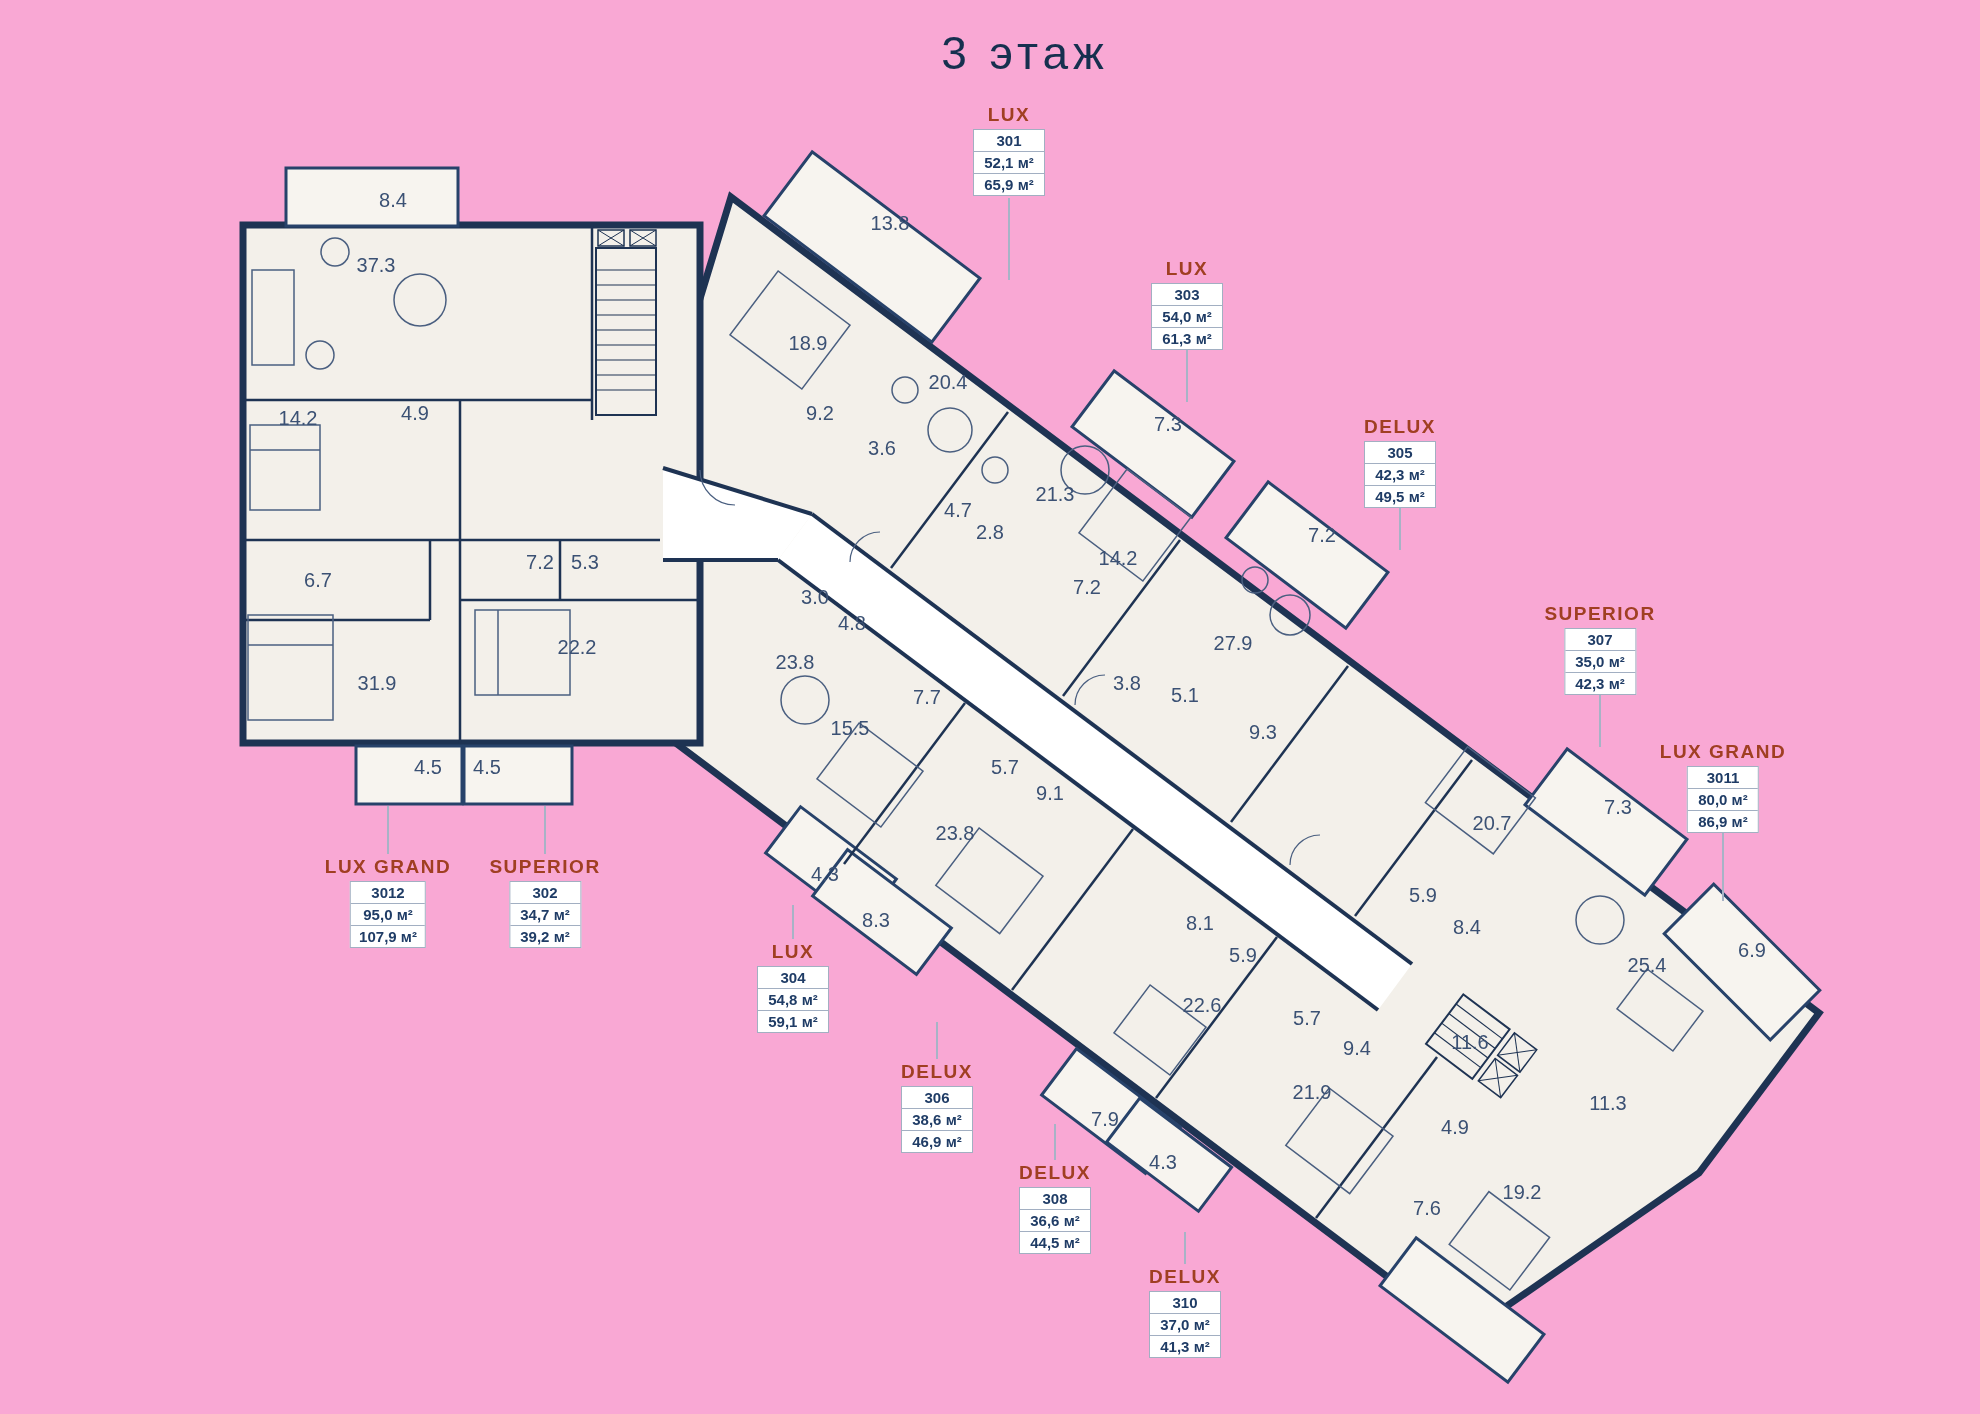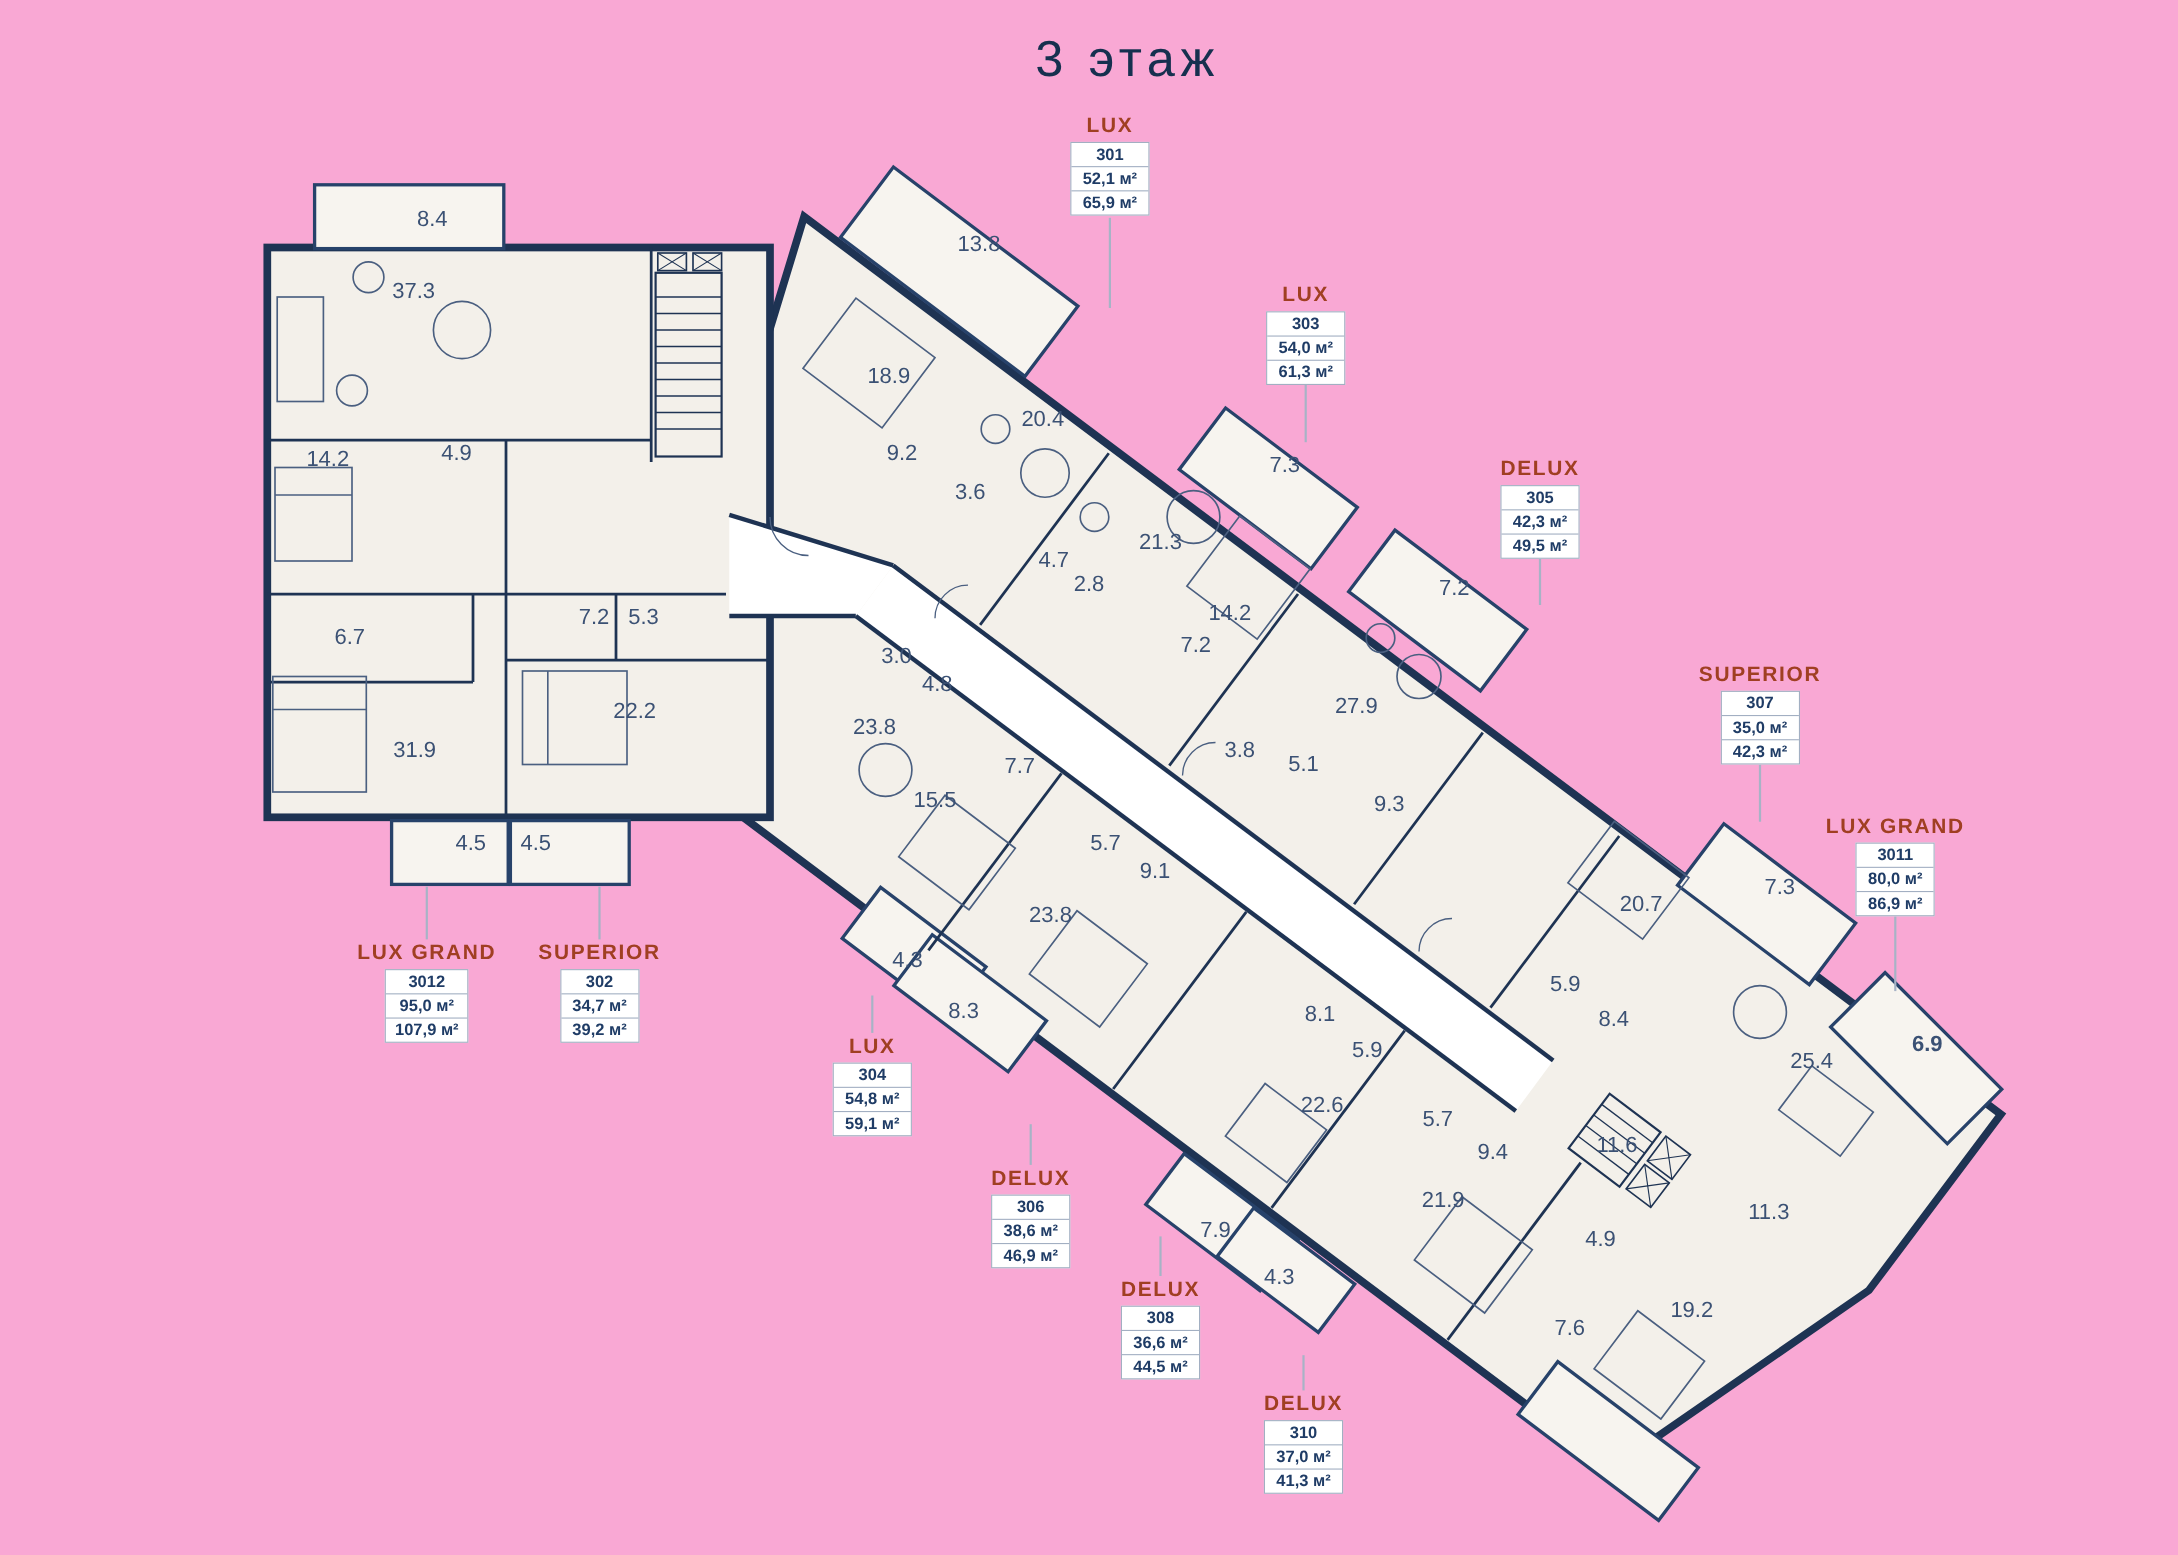--- a/index.html
+++ b/index.html
@@ -276,21 +276,21 @@
   <div class="rm" style="left:1127px;top:635px;margin-top:48px;">3.8</div>
   <div class="rm" style="left:1322px;top:535px;">7.2</div>
   <div class="rm" style="left:1233px;top:643px;">27.9</div>
   <div class="rm" style="left:1185px;top:695px;">5.1</div>
   <div class="rm" style="left:1225px;top:732px;margin-left:38px;">9.3</div>
   <div class="rm" style="left:1618px;top:807px;">7.3</div>
   <div class="rm" style="left:1492px;top:823px;">20.7</div>
   <div class="rm" style="left:1423px;top:895px;">5.9</div>
   <div class="rm" style="left:1467px;top:927px;">8.4</div>
   <div class="rm" style="left:1647px;top:965px;">25.4</div>
-  <div class="rm" style="left:1752px;top:950px;font-weight:bold;">6.9</div>
+  <div class="rm" style="left:1752px;top:950px;">6.9</div>
   <div class="rm" style="left:1470px;top:1042px;">11.6</div>
   <div class="rm" style="left:815px;top:597px;">3.0</div>
   <div class="rm" style="left:852px;top:623px;">4.8</div>
   <div class="rm" style="left:795px;top:662px;">23.8</div>
   <div class="rm" style="left:927px;top:697px;">7.7</div>
   <div class="rm" style="left:850px;top:728px;">15.5</div>
   <div class="rm" style="left:825px;top:874px;">4.3</div>
   <div class="rm" style="left:876px;top:920px;">8.3</div>
   <div class="rm" style="left:1005px;top:767px;">5.7</div>
   <div class="rm" style="left:1050px;top:793px;">9.1</div>
@@ -298,16 +298,16 @@
   <div class="rm" style="left:1105px;top:1119px;">7.9</div>
   <div class="rm" style="left:1163px;top:1162px;">4.3</div>
   <div class="rm" style="left:1200px;top:923px;">8.1</div>
   <div class="rm" style="left:1243px;top:955px;">5.9</div>
   <div class="rm" style="left:1202px;top:1005px;">22.6</div>
   <div class="rm" style="left:1307px;top:1018px;">5.7</div>
   <div class="rm" style="left:1357px;top:1048px;">9.4</div>
   <div class="rm" style="left:1312px;top:1092px;">21.9</div>
   <div class="rm" style="left:1455px;top:1127px;">4.9</div>
   <div class="rm" style="left:1427px;top:1208px;">7.6</div>
-  <div class="rm" style="left:1522px;top:1192px;margin-left:16px;">19.2</div>
+  <div class="rm" style="left:1522px;top:1192px;">19.2</div>
   <div class="rm" style="left:1608px;top:1103px;">11.3</div>
 
 </div>
 
 </body></html>

